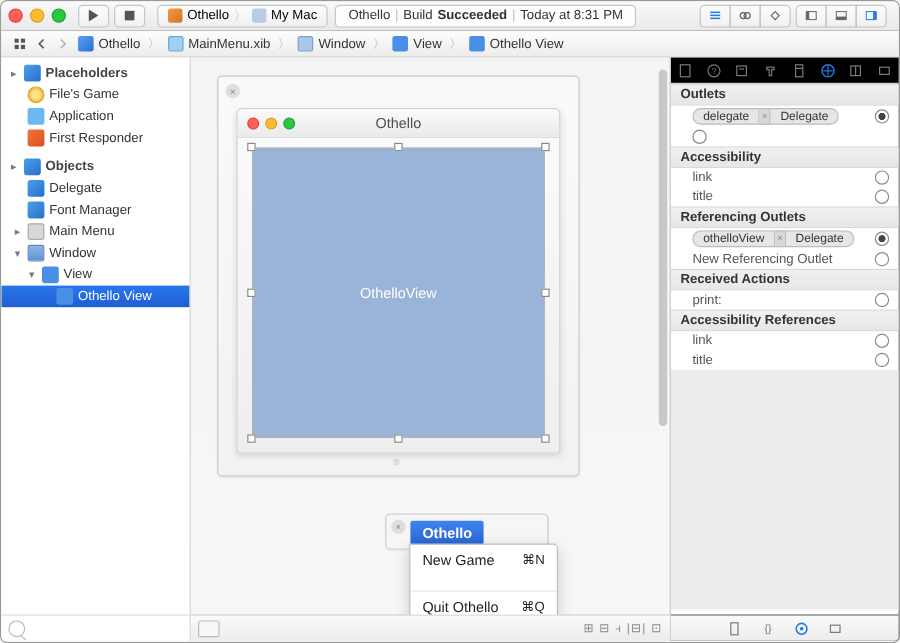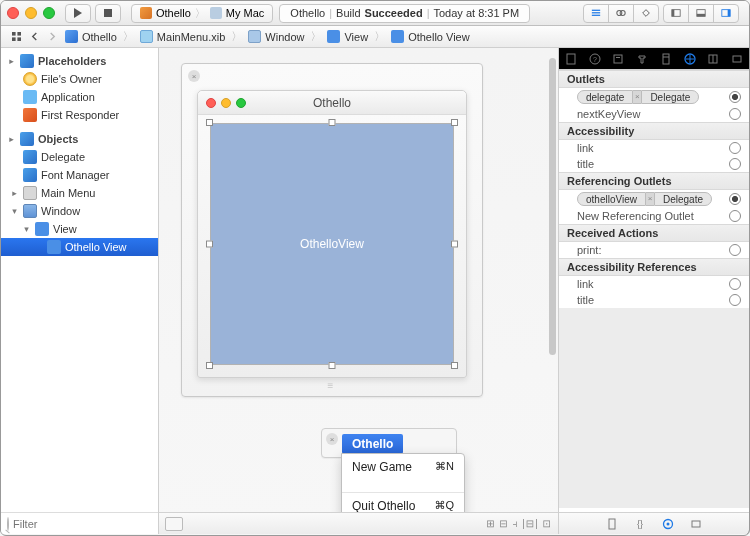--- a/index.html
+++ b/index.html
@@ -240,21 +240,21 @@
 
   <div class="navigator">
     <div class="navcontent">
       <div class="nrow">
           <span class="tri">▸</span>
           <span class="ico cube"></span>
           <span class="label hdr">Placeholders</span>
         </div>
       <div class="nrow indent1">
           <span class="ico fileowner"></span>
-          <span class="label">File's Owner</span>
+          <span class="label">File's Game</span>
         </div>
       <div class="nrow indent1">
           <span class="ico app"></span>
           <span class="label">Application</span>
         </div>
       <div class="nrow indent1">
           <span class="ico responder"></span>
           <span class="label">First Responder</span>
         </div>
 
@@ -286,21 +286,20 @@
           <span class="ico view"></span>
           <span class="label">View</span>
         </div>
       <div class="nrow indent3 sel">
           <span class="ico view"></span>
           <span class="label">Othello View</span>
         </div>
     </div>
     <div class="navfilter">
       <span class="ico filter"></span>
-      <input placeholder="Filter" style="">
     </div>
   </div>
 
   <div class="canvas">
     <div class="canvasarea">
 
       <div class="ibwindow">
         <div class="ibclose">×</div>
         <div class="ibinner">
           <div class="ibtitlebar">
@@ -415,21 +414,20 @@
       <div class="row">
         <div class="pill">
           <span class="pl">delegate</span>
           <span class="pm">×</span>
           <span class="pr">Delegate</span>
         </div>
         <span style="flex:1"></span>
         <div class="circle filled"></div>
       </div>
       <div class="row">
-          <span class="name">nextKeyView</span>
           <div class="circle"></div>
         </div>
 
       <div class="section-hdr">Accessibility</div>
       <div class="row">
           <span class="name">link</span>
           <div class="circle"></div>
         </div>
       <div class="row">
           <span class="name">title</span>

